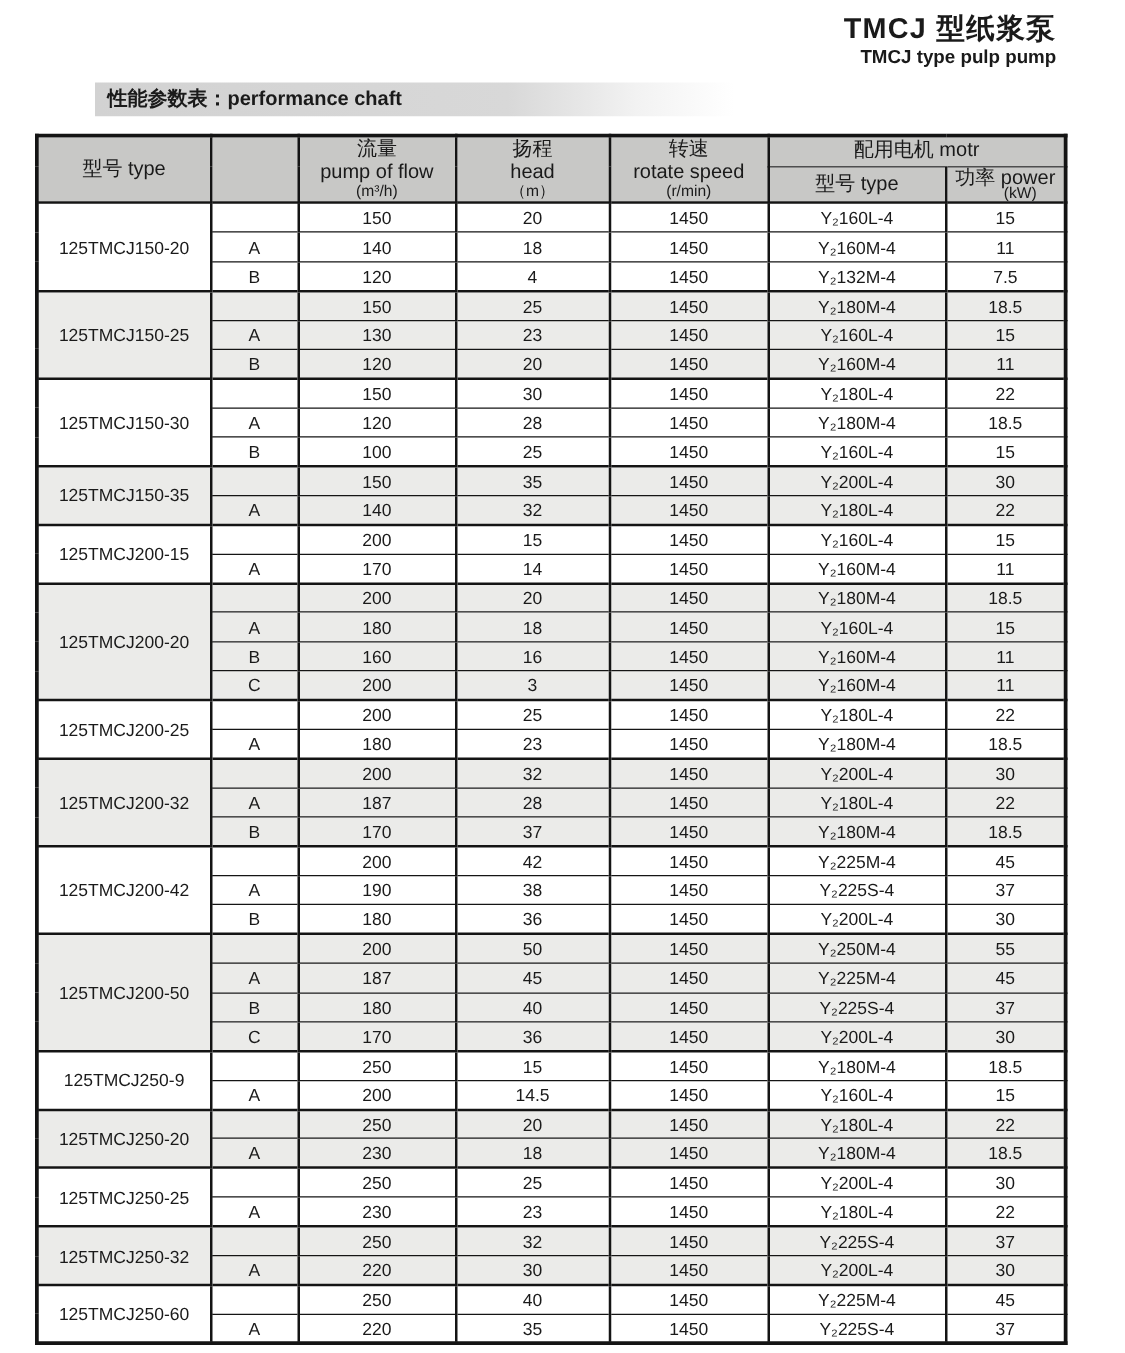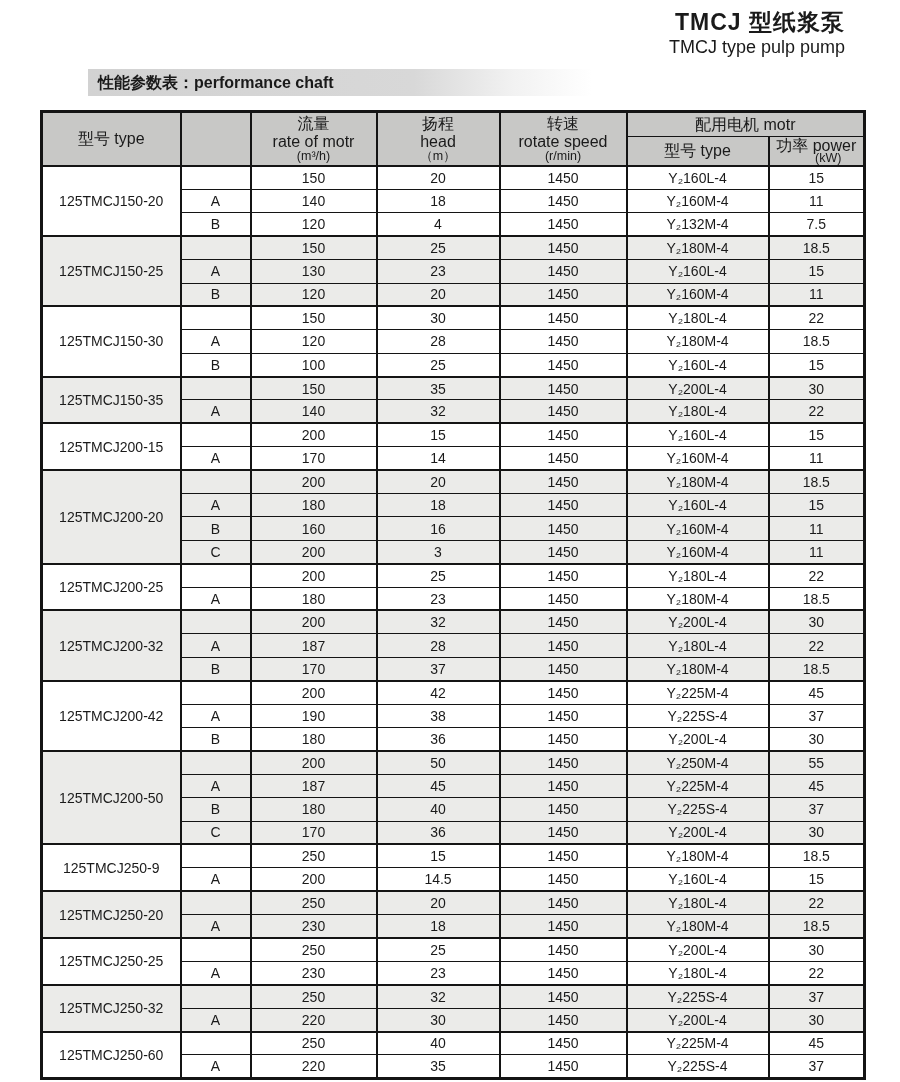--- a/index.html
+++ b/index.html
@@ -4,26 +4,26 @@
 <style>
   * { box-sizing: border-box; margin: 0; padding: 0; }
   html, body { background: #ffffff; }
   body {
     width: 900px; height: 1082px;
     font-family: "Liberation Sans", "DejaVu Sans", sans-serif;
     color: #1a1a1a;
     position: relative;
     overflow: hidden;
   }
-  .page { padding: 6px 37px 0 40px; }
+  .page { padding: 6px 37px 0 28px; }
 
   
   .title-block { text-align: right; padding-right: 18px; margin-top: 2px; }
   .title-zh { font-size: 23px; font-weight: bold; letter-spacing: 1px; line-height: 1.25; }
-  .title-en { font-size: 18px; font-weight: normal; line-height: 1.2; }
+  .title-en { font-size: 15px; font-weight: bold; line-height: 1.2; }
 
   
   .section-bar {
     margin-top: 11px;
     height: 27px;
     line-height: 27px;
     background: linear-gradient(to right, #d2d2d2 0%, #d8d8d8 42%, #f2f2f2 55%, #ffffff 65%);
     font-size: 16px;
     font-weight: bold;
     padding-left: 10px;
@@ -90,21 +90,21 @@
     <thead>
       <tr>
         <th rowspan="2" class="h-full">
           <span class="hdr-line">型号 type</span>
         </th>
         <th rowspan="2" class="h-full">
           <span class="hdr-line"></span>
         </th>
         <th rowspan="2" class="h-full">
           <span class="hdr-line">流量</span>
-          <span class="hdr-line">rate of motr</span>
+          <span class="hdr-line">pump of flow</span>
           <span class="hdr-unit">(m³/h)</span>
         </th>
         <th rowspan="2" class="h-full">
           <span class="hdr-line">扬程</span>
           <span class="hdr-line">head</span>
           <span class="hdr-unit">（m）</span>
         </th>
         <th rowspan="2" class="h-full">
           <span class="hdr-line">转速</span>
           <span class="hdr-line">rotate speed</span>

